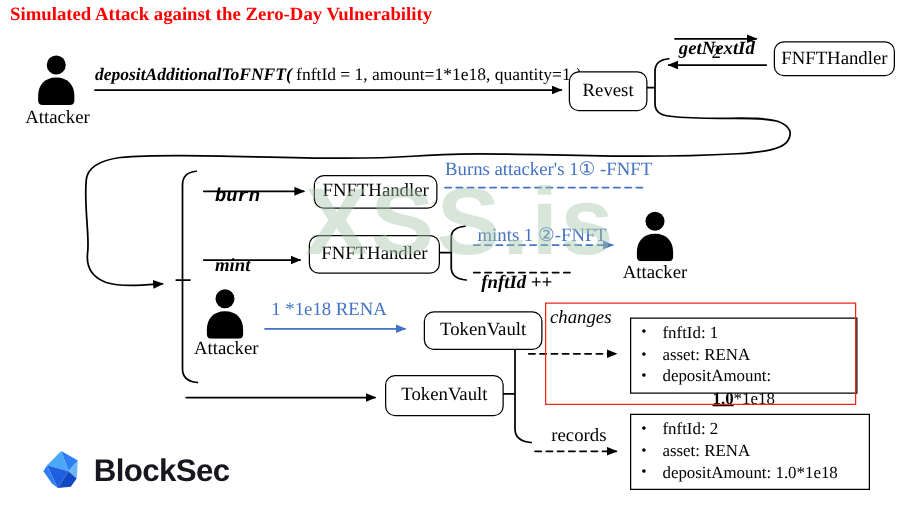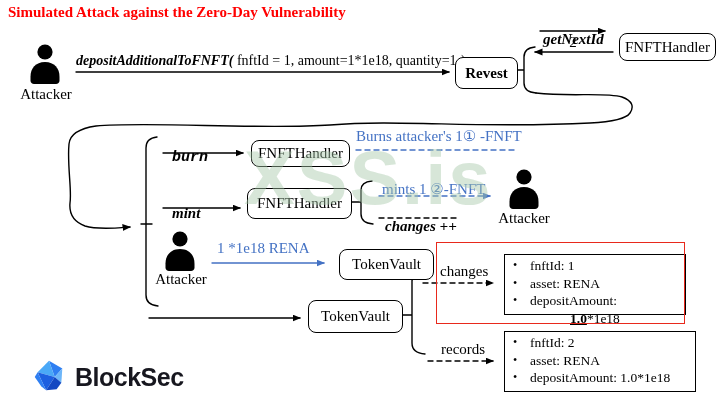--- a/index.html
+++ b/index.html
@@ -82,54 +82,54 @@
   <div id="title" class="lbl">Simulated Attack against the Zero-Day Vulnerability</div>
 
   <svg class="attacker" style="left:27px;top:44px;" width="36" height="40" viewBox="0 0 36 40">
     <circle class="person" cx="18" cy="8" r="7.6"></circle>
     <path class="person" d="M18,18 c-9.5,0 -14.5,6.5 -14.5,14.5 l0,4 c0,2 1.5,3.5 3.5,3.5 l22,0 c2,0 3.5,-1.5 3.5,-3.5 l0,-4 c0,-8 -5,-14.5 -14.5,-14.5 z"></path>
   </svg>
   <div class="lbl ctr" style="left:13px;top:86px;width:66px;">Attacker</div>
 
   <div class="lbl" style="left:76px;top:53px;font-size:14px;"><span class="bi">depositAdditionalToFNFT(</span><span> fnftId = 1, amount=1*1e18, quantity=1 </span><span class="it">)</span></div>
 
-  <div class="node" style="left:455px;top:57px;width:61px;height:30px;font-weight:bold;">Revest</div>
+  <div class="node" style="left:455px;top:57px;width:61px;height:30px;">Revest</div>
 
   <div class="lbl bi" style="left:543px;top:11px;">getNextId</div>
   <div class="lbl ctr" style="left:558px;top:34px;width:30px;">2</div>
 
   <div class="node" style="left:619px;top:33px;width:95px;height:26px;">FNFTHandler</div>
 
   <div class="lbl bi" style="left:172px;top:130px;font-family:Liberation Mono, monospace;">burn</div>
   <div class="node" style="left:251px;top:140px;width:97px;height:25px;">FNFTHandler</div>
   <div class="lbl blue" style="left:356px;top:128px;">Burns attacker's 1① -FNFT</div>
 
   <div class="lbl bi" style="left:172px;top:185px;">mint</div>
   <div class="node" style="left:247px;top:188px;width:103px;height:29px;">FNFTHandler</div>
   <div class="lbl blue" style="left:382px;top:181px;">mints 1 ②-FNFT</div>
-  <div class="lbl bi" style="left:385px;top:198px;">changes ++</div>
+  <div class="lbl bi" style="left:385px;top:198px;">fnftId ++</div>
 
   <svg class="attacker" style="left:506px;top:169px;" width="36" height="40" viewBox="0 0 36 40">
     <circle class="person" cx="18" cy="8" r="7.6"></circle>
     <path class="person" d="M18,18 c-9.5,0 -14.5,6.5 -14.5,14.5 l0,4 c0,2 1.5,3.5 3.5,3.5 l22,0 c2,0 3.5,-1.5 3.5,-3.5 l0,-4 c0,-8 -5,-14.5 -14.5,-14.5 z"></path>
   </svg>
   <div class="lbl ctr" style="left:491px;top:210px;width:66px;">Attacker</div>
 
   <svg class="attacker" style="left:162px;top:231px;" width="36" height="40" viewBox="0 0 36 40">
     <circle class="person" cx="18" cy="8" r="7.6"></circle>
     <path class="person" d="M18,18 c-9.5,0 -14.5,6.5 -14.5,14.5 l0,4 c0,2 1.5,3.5 3.5,3.5 l22,0 c2,0 3.5,-1.5 3.5,-3.5 l0,-4 c0,-8 -5,-14.5 -14.5,-14.5 z"></path>
   </svg>
   <div class="lbl ctr" style="left:148px;top:271px;width:66px;">Attacker</div>
 
   <div class="lbl blue" style="left:217px;top:240px;">1 *1e18 RENA</div>
   <div class="node" style="left:339px;top:249px;width:93px;height:29px;">TokenVault</div>
 
   <div class="node" style="left:308px;top:300px;width:93px;height:31px;">TokenVault</div>
 
-  <div class="lbl" style="left:440px;top:263px;">changes</div>
+  <div class="lbl" style="left:440px;top:246px;font-style:italic;">changes</div>
   <div class="lbl" style="left:441px;top:341px;">records</div>
 
   <div id="redbox"></div>
 
   <div class="dbox" style="left:504px;top:254px;width:168px;height:55px;">
     <div class="drow">
         <span class="bul">•</span>
         <span>fnftId: 1</span>
       </div>
     <div class="drow">

